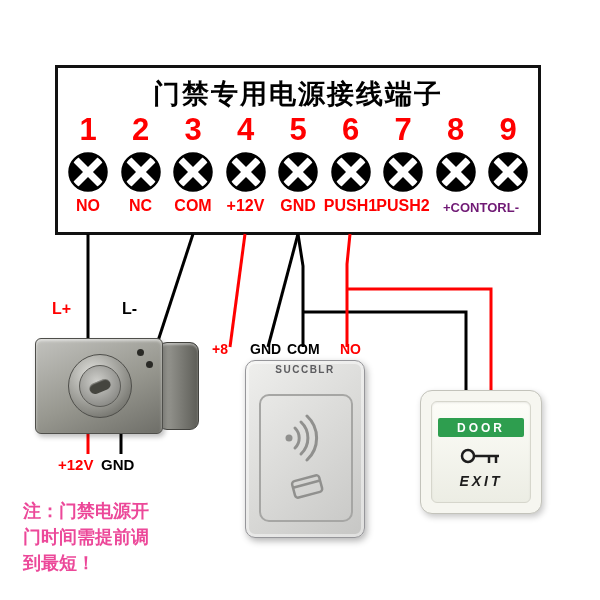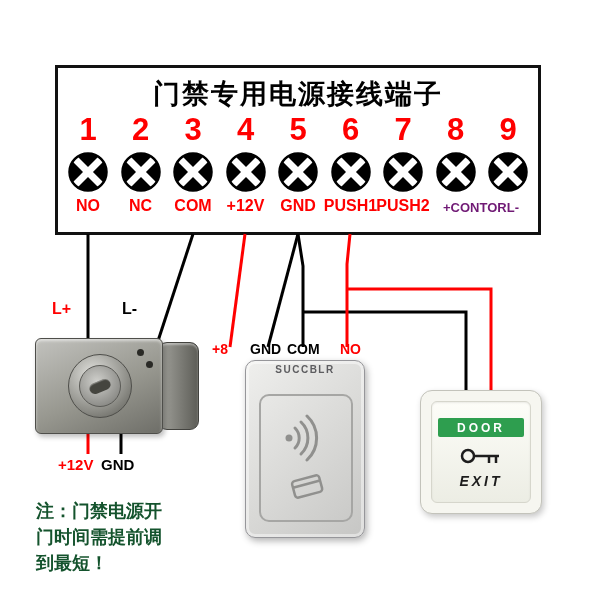--- a/index.html
+++ b/index.html
@@ -107,21 +107,21 @@
     box-shadow:inset 0 1px 2px rgba(0,0,0,.08);
   }
   .exit-door-strip{
     margin-top:16px;width:86px;height:19px;background:#2e9e4f;border-radius:2px;
     display:flex;align-items:center;justify-content:center;
   }
   .exit-door-strip span{color:#fff;font-weight:bold;font-size:12px;letter-spacing:3px;}
   .key-icon{margin-top:9px;display:block;}
   .exit-text{margin-top:5px;color:#1d1d1d;font-weight:bold;font-size:14px;letter-spacing:3px;font-style:italic;}
   
-  .note{position:absolute;left:36px;top:498px;color:#14532d;font-weight:bold;
+  .note{position:absolute;left:23px;top:498px;color:#ec4899;font-weight:bold;
     font-size:18px;line-height:26px;}
 </style>
 </head>
 <body>
 
 <div class="canvas">
 
   <div class="terminal-box">
     <div class="box-title">门禁专用电源接线端子</div>
     <div class="terminals-row">

